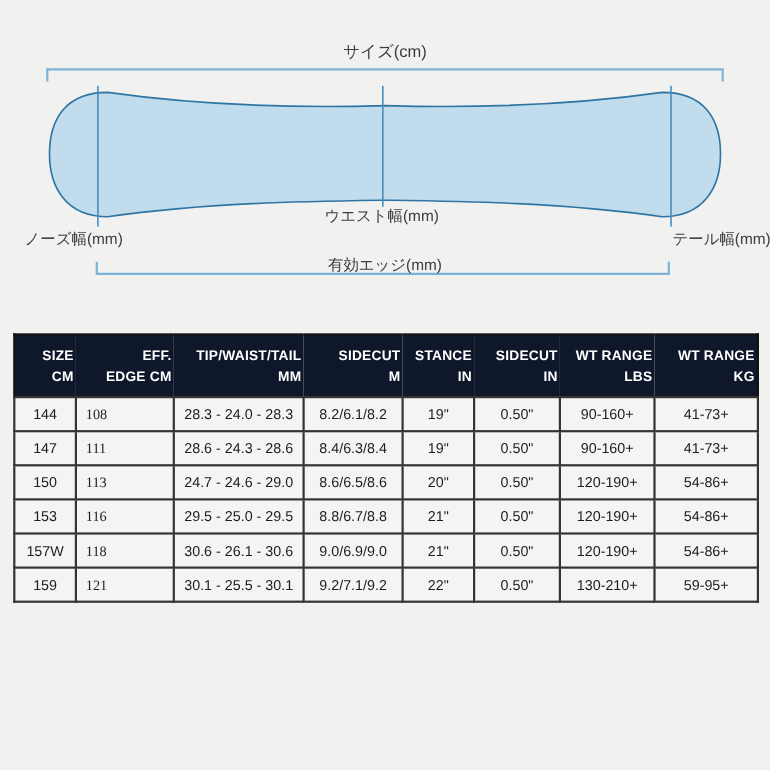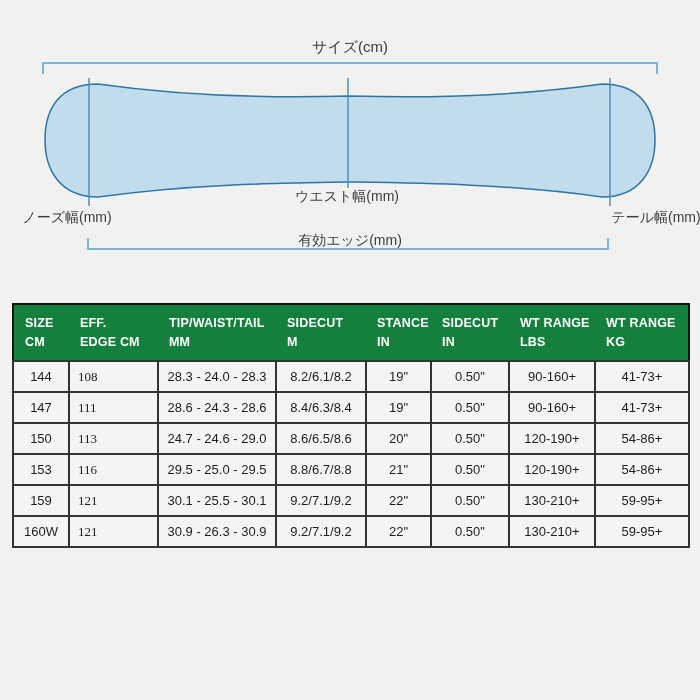--- a/index.html
+++ b/index.html
@@ -17,23 +17,23 @@
 
   table.spec{
     position:absolute;left:12px;top:303px;
     width:676px;table-layout:fixed;
     border-collapse:collapse;
     background:#f4f4f3;
     border:2px solid #131313;
   }
   table.spec thead tr{height:57px;}
   table.spec th{
-    background:#15803d;color:#ffffff;
+    background:#0f172a;color:#ffffff;
     font-size:12.5px;font-weight:bold;line-height:1.45;
-    text-align:left;vertical-align:middle;
+    text-align:right;vertical-align:middle;
     padding:0 2px 0 11px;border:none;
     letter-spacing:0.2px;
   }
   table.spec td{
     border:2px solid #343434;
     height:29px;padding:0;
     font-size:13px;color:#1d1d1d;
     text-align:center;vertical-align:middle;
     white-space:nowrap;
   }
@@ -153,33 +153,33 @@
           <td>153</td>
           <td class="left">116</td>
           <td>29.5 - 25.0 - 29.5</td>
           <td>8.8/6.7/8.8</td>
           <td>21"</td>
           <td>0.50"</td>
           <td>120-190+</td>
           <td>54-86+</td>
         </tr>
         <tr>
+          <td>157W</td>
+          <td class="left">118</td>
+          <td>30.6 - 26.1 - 30.6</td>
+          <td>9.0/6.9/9.0</td>
+          <td>21"</td>
+          <td>0.50"</td>
+          <td>120-190+</td>
+          <td>54-86+</td>
+        </tr>
+        <tr>
           <td>159</td>
           <td class="left">121</td>
           <td>30.1 - 25.5 - 30.1</td>
-          <td>9.2/7.1/9.2</td>
-          <td>22"</td>
-          <td>0.50"</td>
-          <td>130-210+</td>
-          <td>59-95+</td>
-        </tr>
-        <tr>
-          <td>160W</td>
-          <td class="left">121</td>
-          <td>30.9 - 26.3 - 30.9</td>
           <td>9.2/7.1/9.2</td>
           <td>22"</td>
           <td>0.50"</td>
           <td>130-210+</td>
           <td>59-95+</td>
         </tr>
       </tbody>
   </table>
 
 </div>

